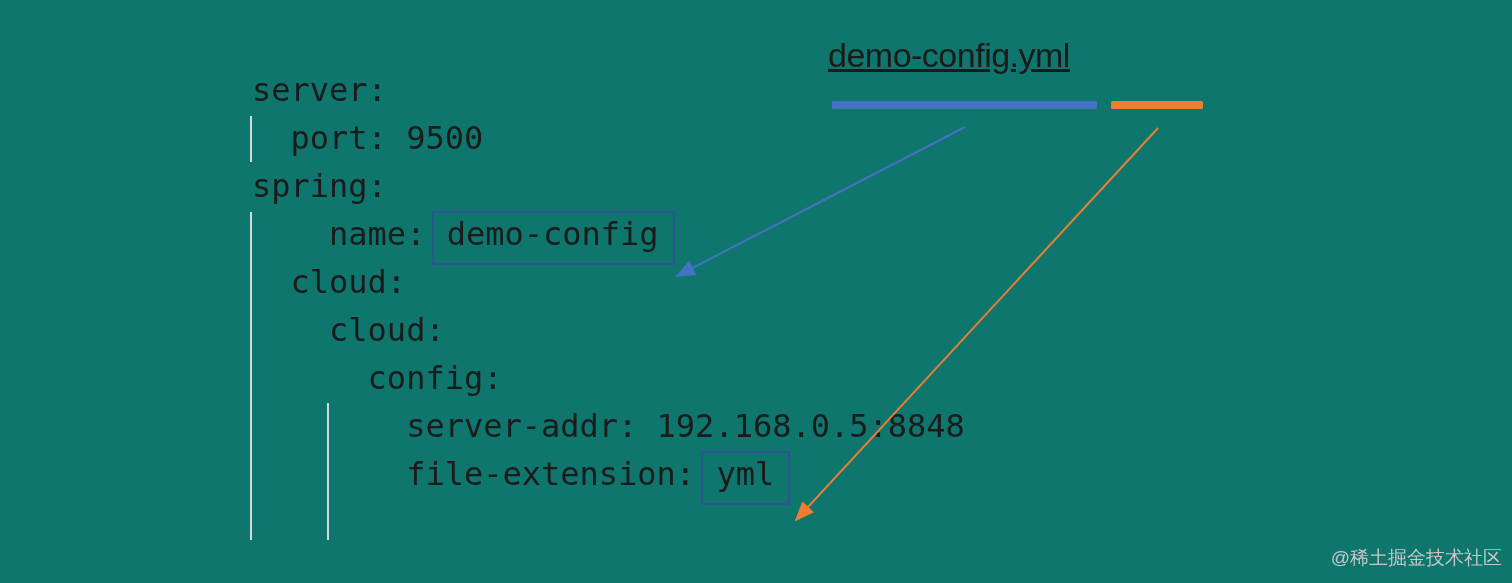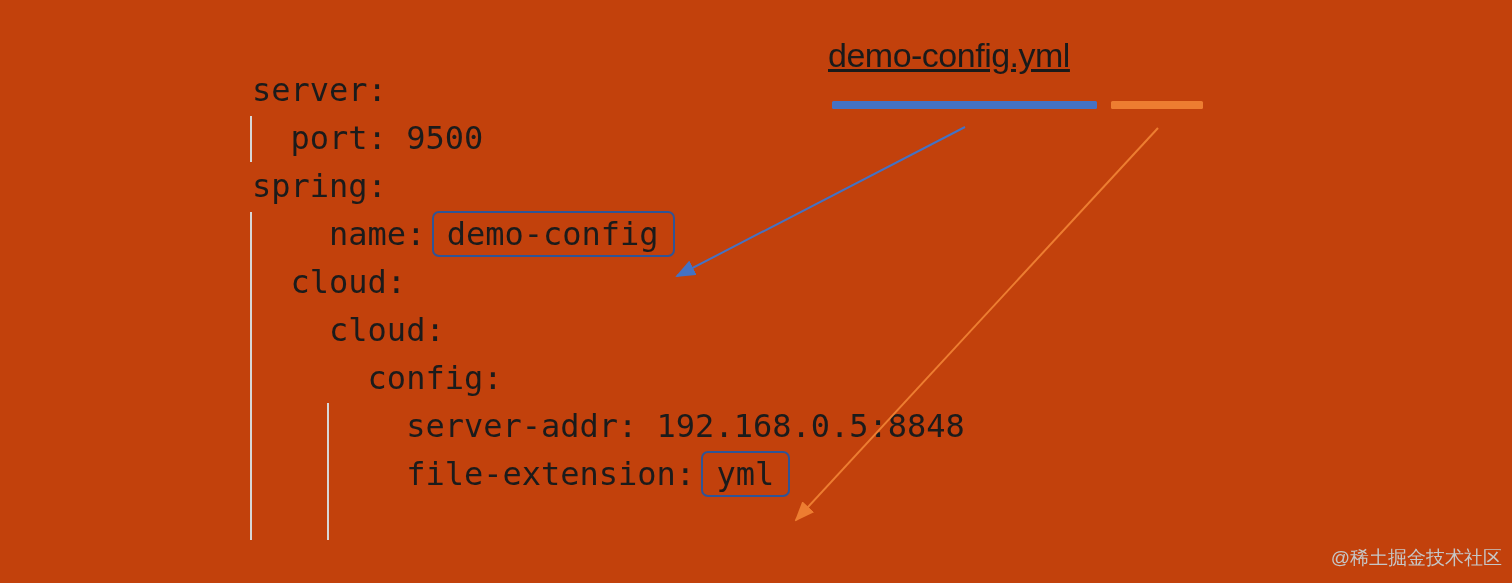--- a/index.html
+++ b/index.html
@@ -4,44 +4,44 @@
 <style>
   html, body {
     margin: 0;
     padding: 0;
     background: #ffffff;
   }
   .canvas {
     position: relative;
     width: 1512px;
     height: 583px;
-    background: #c2410c;
+    background: #0f766e;
     overflow: hidden;
     font-family: "Liberation Sans", sans-serif;
   }
 
   
   .code {
     position: absolute;
     left: 252px;
     top: 66px;
     font-family: "DejaVu Sans Mono", monospace;
     font-size: 32px;
     color: var(--code_text, #1b1b1b);
   }
   .code-line {
     height: 48px;
     line-height: 48px;
     white-space: pre;
   }
   .boxed-value {
     border: 2.5px solid var(--box_border, #2F5496);
-    padding: 2px 14px 2px 13px;
+    padding: 2px 14px 10px 13px;
     margin: 16px -14px 0 -13px;
-    border-radius: 7px;
+    border-radius: 1px;
   }
 
   
   .indent-guide {
     position: absolute;
     width: 2px;
     background: var(--guide, #d7d7d7);
   }
   .guide-1 { left: 250px; top: 116px; height: 46px; }
   .guide-2 { left: 250px; top: 212px; height: 328px; }

